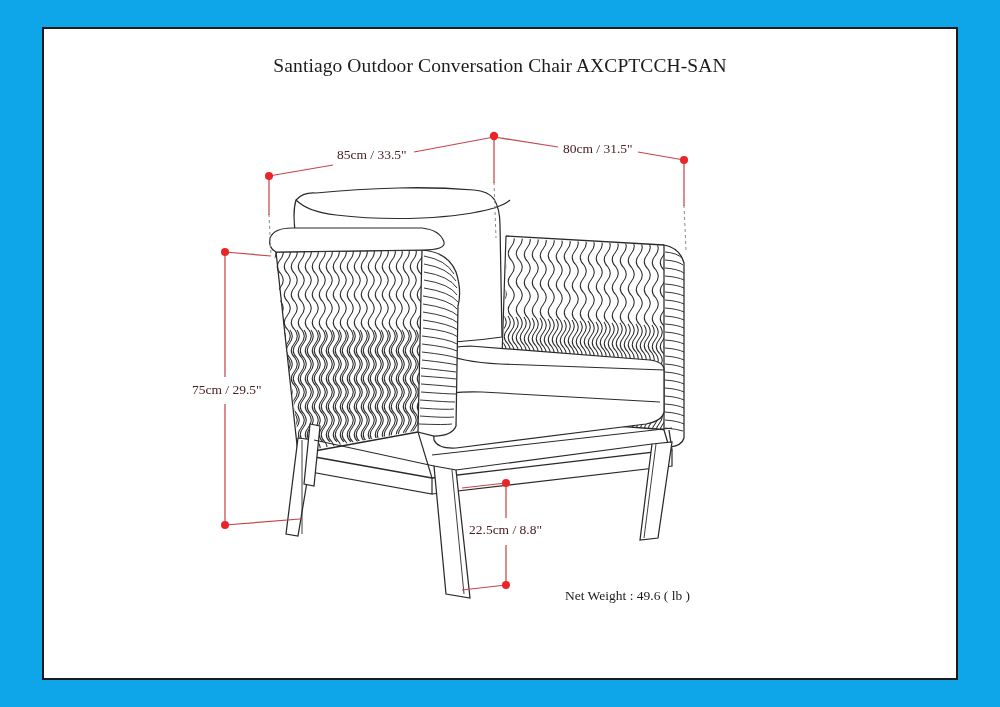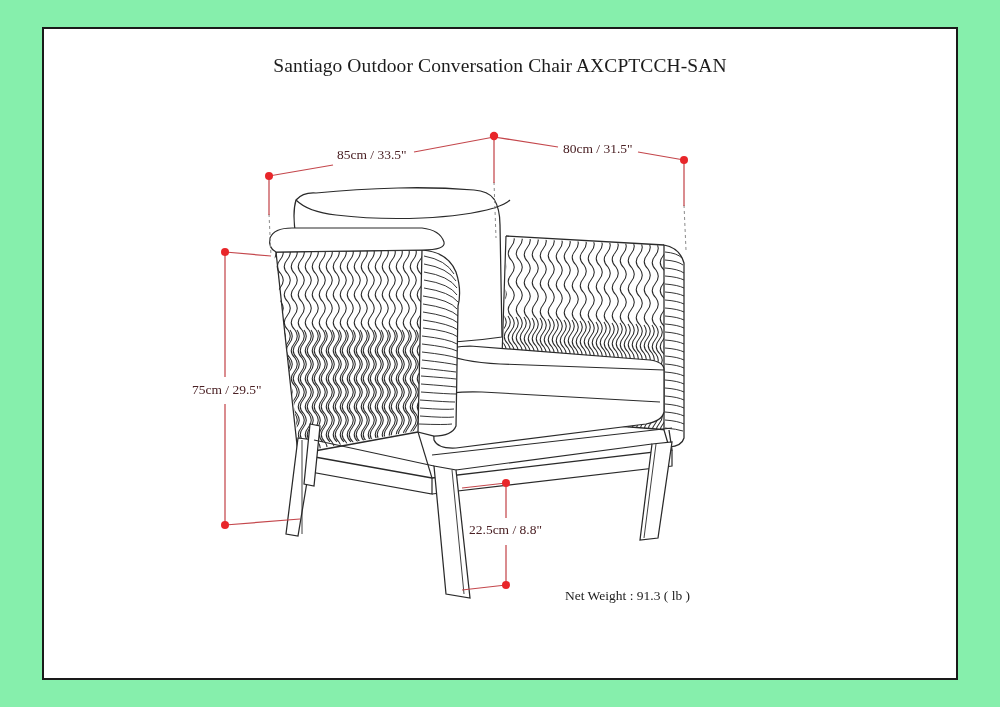--- a/index.html
+++ b/index.html
@@ -13,21 +13,21 @@
     height: 707px;
     font-family: "Liberation Serif", "DejaVu Serif", serif;
     overflow: hidden;
     position: relative;
   }
   #sheet {
     position: absolute;
     left: 0; top: 0;
     width: 1000px;
     height: 707px;
-    background: #86efac;
+    background: #0ea5e9;
   }
   #frame {
     position: absolute;
     left: 42px;
     top: 27px;
     width: 916px;
     height: 653px;
     border: 2px solid #1a1a1a;
     box-sizing: border-box;
     background: #ffffff;
@@ -367,15 +367,15 @@
   <div class="title-text">Santiago Outdoor Conversation Chair AXCPTCCH-SAN</div>
 
   <div class="dim-label" id="label-width">85cm / 33.5"</div>
 
   <div class="dim-label" id="label-depth">80cm / 31.5"</div>
 
   <div class="dim-label" id="label-height">75cm / 29.5"</div>
 
   <div class="dim-label" id="label-clear">22.5cm / 8.8"</div>
 
-  <div id="label-weight">Net Weight :  91.3 ( lb )</div>
+  <div id="label-weight">Net Weight :  49.6 ( lb )</div>
 
 </div>
 
 </body></html>

